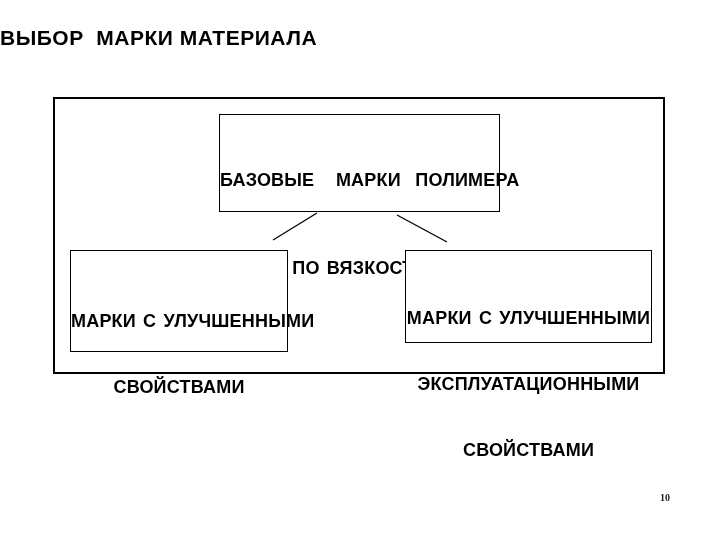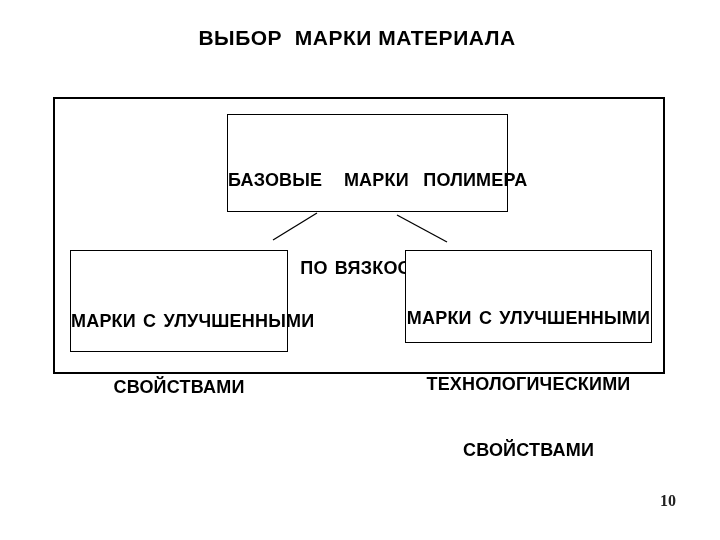--- a/index.html
+++ b/index.html
@@ -16,21 +16,20 @@
     width: 720px;
     height: 540px;
     background: var(--bg);
     overflow: hidden;
   }
   .slide-title {
     position: absolute;
     top: 26px;
     left: 0;
     width: 714px;
-    text-align: center;
     font-size: 21px;
     font-weight: bold;
     letter-spacing: 0.5px;
     color: var(--ink);
     white-space: pre;
   }
   .frame {
     position: absolute;
     left: 53px;
     top: 97px;
@@ -47,21 +46,21 @@
     font-weight: bold;
     color: var(--ink);
     white-space: pre;
     word-spacing: 2px;
     letter-spacing: 0.2px;
   }
   .box .bline {
     display: block;
   }
   .box-root {
-    left: 172px;   
+    left: 164px;   
     top: 15px;     
     width: 281px;
     height: 98px;
     font-size: 18px;
     padding-top: 13px;
   }
   .box-root .bline2 { margin-top: 25px; }
   .box-left {
     left: 15px;    
     top: 151px;    
@@ -87,21 +86,21 @@
     top: 0;
     width: 608px;
     height: 273px;
     pointer-events: none;
   }
   .page-number {
     position: absolute;
     left: 660px;
     top: 492px;
     font-family: "Liberation Serif", "DejaVu Serif", serif;
-    font-size: 16px;
+    font-size: 10px;
     color: #222222;
     font-weight: bold;
   }
 </style>
 </head>
 <body>
 
 <div class="slide">
 
   <div class="slide-title">ВЫБОР  МАРКИ МАТЕРИАЛА</div>
@@ -118,21 +117,21 @@
       <span class="bline bline2">ПО ВЯЗКОСТИ</span>
     </div>
 
     <div class="box box-left">
       <span class="bline">МАРКИ С УЛУЧШЕННЫМИ</span>
       <span class="bline">СВОЙСТВАМИ</span>
     </div>
 
     <div class="box box-right">
       <span class="bline">МАРКИ С УЛУЧШЕННЫМИ</span>
-      <span class="bline">ТЕХНОЛОГИЧЕСКИМИ</span>
+      <span class="bline">ЭКСПЛУАТАЦИОННЫМИ</span>
       <span class="bline">СВОЙСТВАМИ</span>
     </div>
 
   </div>
 
   <div class="page-number">10</div>
 
 </div>
 
 </body></html>

